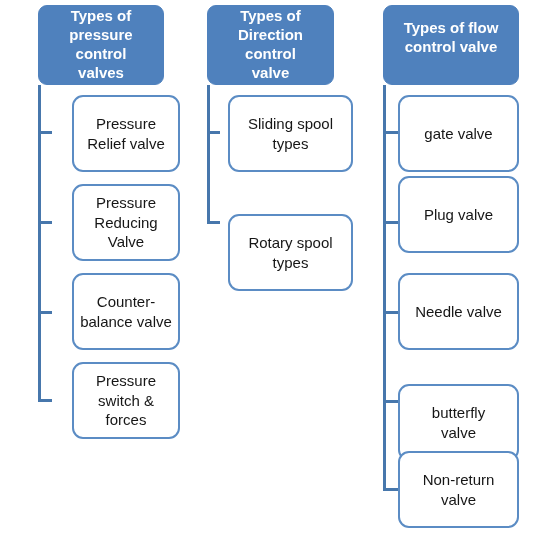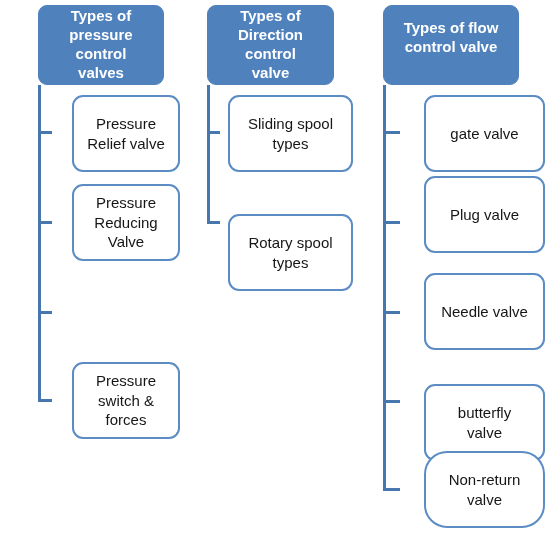--- a/index.html
+++ b/index.html
@@ -64,21 +64,21 @@
     text-align: center;
     display: flex;
     align-items: center;
     justify-content: center;
     padding: 2px 5px;
     white-space: pre-line;
     z-index: 3;
   }
   #col-0 .child-box { left: 36px; width: 108px; margin-left: 36px; }
   #col-1 .child-box { left: 43px; width: 125px; }
-  #col-2 .child-box { left: 38px; width: 121px; margin-left: 26px; }
+  #col-2 .child-box { left: 38px; width: 121px; }
 
   
   .stem {
     position: absolute;
     width: 3px;
     background: #4777ac;
     z-index: 1;
   }
   #col-0 .stem { left: 38px; }
   #col-1 .stem { left: 22px; }
@@ -109,20 +109,22 @@
     <div class="branch" style="top:131px;"></div>
     <div class="branch" style="top:221px;"></div>
     <div class="branch" style="top:311px;"></div>
     <div class="branch" style="top:399px;"></div>
 
     <div class="child-box" style="top:95px; height:77px;">Pressure
 Relief valve</div>
     <div class="child-box" style="top:184px; height:77px;">Pressure
 Reducing
 Valve</div>
+    <div class="child-box" style="top:273px; height:77px;">Counter-
+balance valve</div>
     <div class="child-box" style="top:362px; height:77px;">Pressure
 switch &amp;
 forces</div>
   </div>
 
   <div class="column" id="col-1">
     <div class="header-box">Types of
 Direction control
 valve</div>
 
@@ -147,17 +149,17 @@
     <div class="branch" style="top:221px;"></div>
     <div class="branch" style="top:311px;"></div>
     <div class="branch" style="top:400px;"></div>
     <div class="branch" style="top:488px;"></div>
 
     <div class="child-box" style="top:95px; height:77px;">gate valve</div>
     <div class="child-box" style="top:176px; height:77px;">Plug valve</div>
     <div class="child-box" style="top:273px; height:77px;">Needle valve</div>
     <div class="child-box" style="top:384px; height:77px;">butterfly
 valve</div>
-    <div class="child-box" style="top:451px; height:77px;border-radius:23px;">Non-return
+    <div class="child-box" style="top:451px; height:77px;">Non-return
 valve</div>
   </div>
 
 </div>
 
 </body></html>

